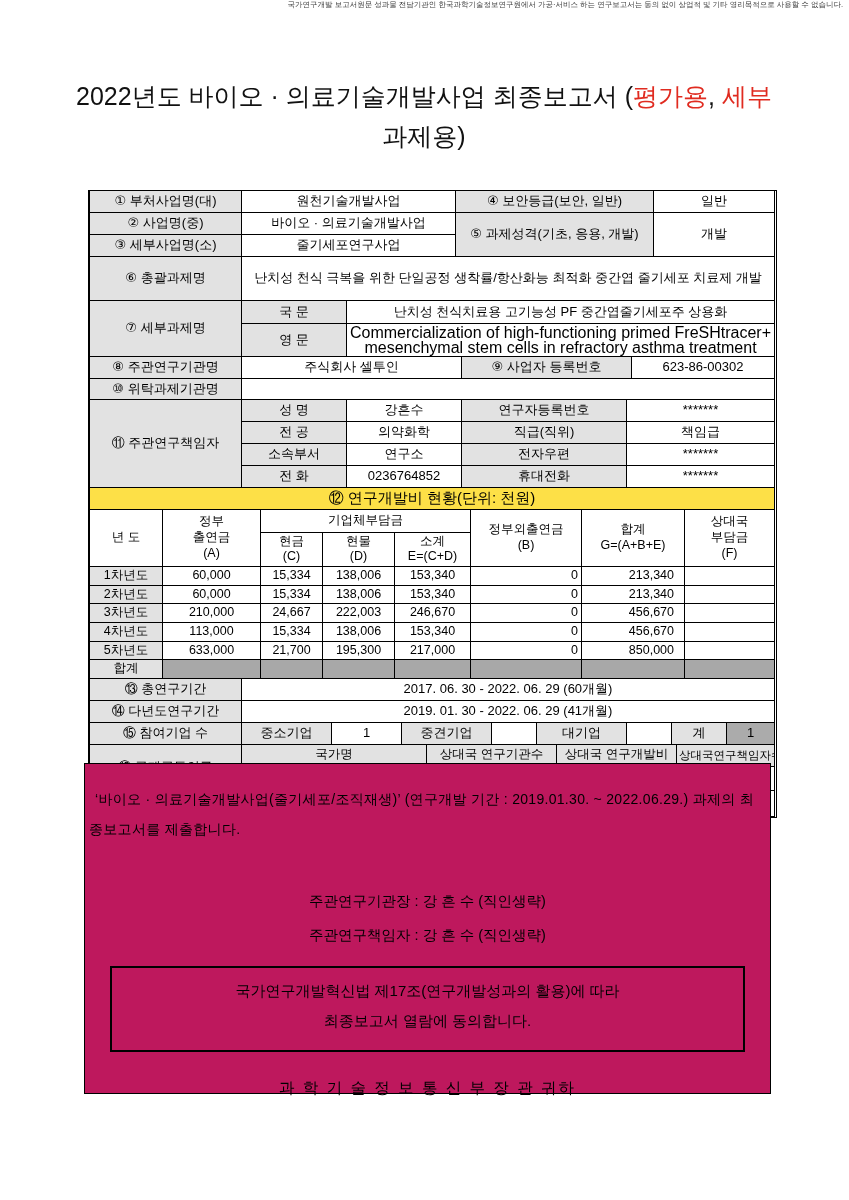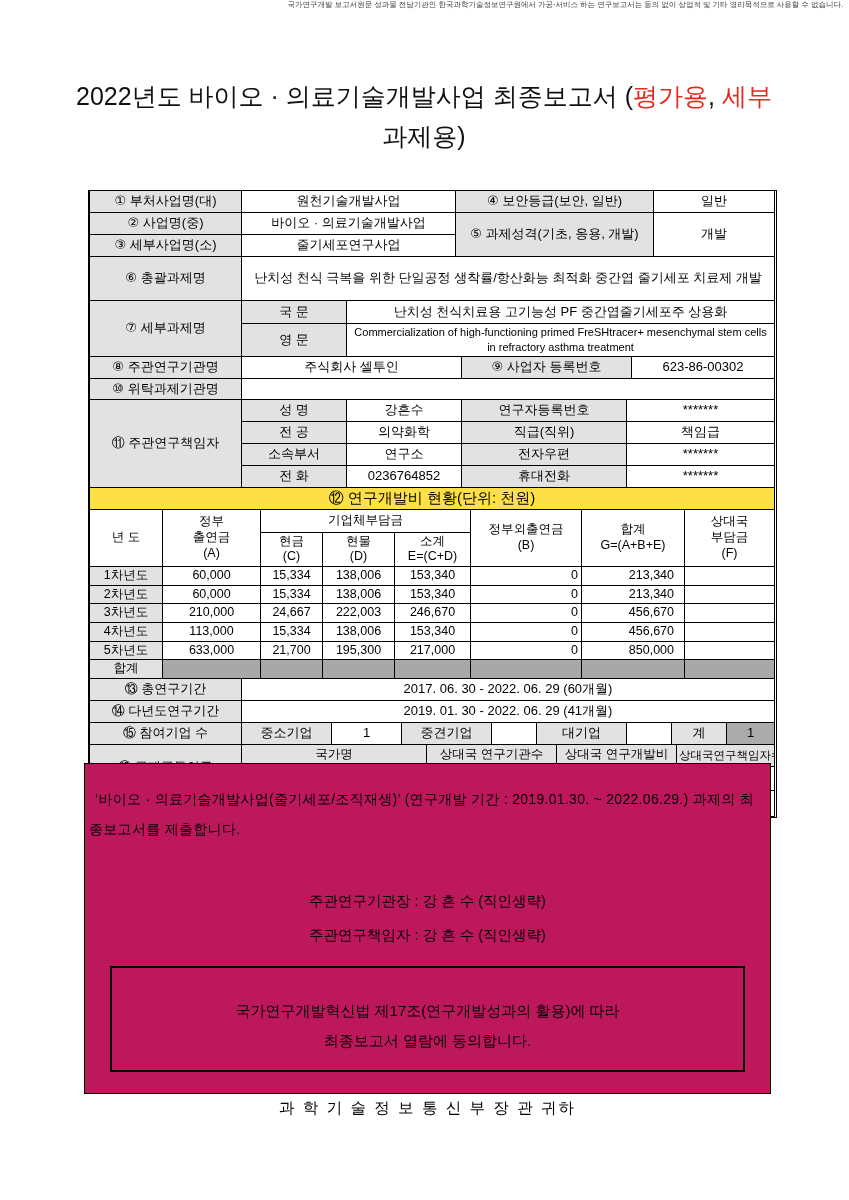--- a/index.html
+++ b/index.html
@@ -15,38 +15,38 @@
   .doc{position:absolute;left:88px;top:158px;width:687px;margin-top:32px;}
   table{border-collapse:collapse;table-layout:fixed;width:685px;margin-top:-1px;}
   td{border:1px solid #000;font-size:13px;text-align:center;vertical-align:middle;
      padding:1px 2px;overflow:hidden;line-height:1.25;}
   .doc{border:1px solid #000;}
   .lbl{background:#e2e2e2;}
   .band{background:#fde047;font-size:15px;height:18px;text-align:center;}
   .pre{white-space:pre-line;}
   .small{font-size:12.5px;}
   .tiny{font-size:11.5px;white-space:nowrap;}
-  .eng{font-size:11px;line-height:15px;}
+  .eng{font-size:16px;line-height:15px;}
   .num{font-size:12.5px;}
   .num-b{text-align:right;padding-right:3px;}
   .num-g{text-align:right;padding-right:10px;}
   .total-cell{background:#a8a8a8;}
   .sum-val{background:#ababab;}
   .vtop{vertical-align:top;}
   tr.h22{height:22px;} tr.h21{height:21px;} tr.h44{height:44px;} tr.h23{height:23px;}
   tr.h31{height:31px;} tr.h17{height:17px;} tr.h24{height:24px;}
   tr.h26{height:26px;}
 
   .footer-box{position:absolute;left:84px;top:763px;width:687px;height:331px;
               border:1px solid #000000;box-sizing:border-box;background:#be185d;}
   .statement{margin:20px 4px 0 4px;font-size:14px;line-height:30px;text-indent:6px;
              letter-spacing:0.3px;word-break:break-all;}
   .signs{margin-top:40px;text-align:center;font-size:14.5px;line-height:34px;}
   .consent-box{margin:14px auto 0 auto;width:631px;border:2px solid #000;
-               text-align:center;font-size:15px;line-height:30px;padding:28px 0 14px 0;}
+               text-align:center;font-size:15px;line-height:30px;padding:8px 0 14px 0;}
   .recipient{margin-top:26px;text-align:center;font-size:15.5px;letter-spacing:2px;}
 </style>
 </head>
 <body>
 
 <div class="page">
 
   <div class="disclaimer">국가연구개발 보고서원문 성과물 전담기관인 한국과학기술정보연구원에서 가공·서비스 하는 연구보고서는 동의 없이 상업적 및 기타 영리목적으로 사용할 수 없습니다.</div>
 
   <div class="title"><span>2022년도 바이오 · 의료기술개발사업 최종보고서 (</span><span class="red">평가용</span><span>, </span><span class="red">세부</span><span>과제용)</span></div>

